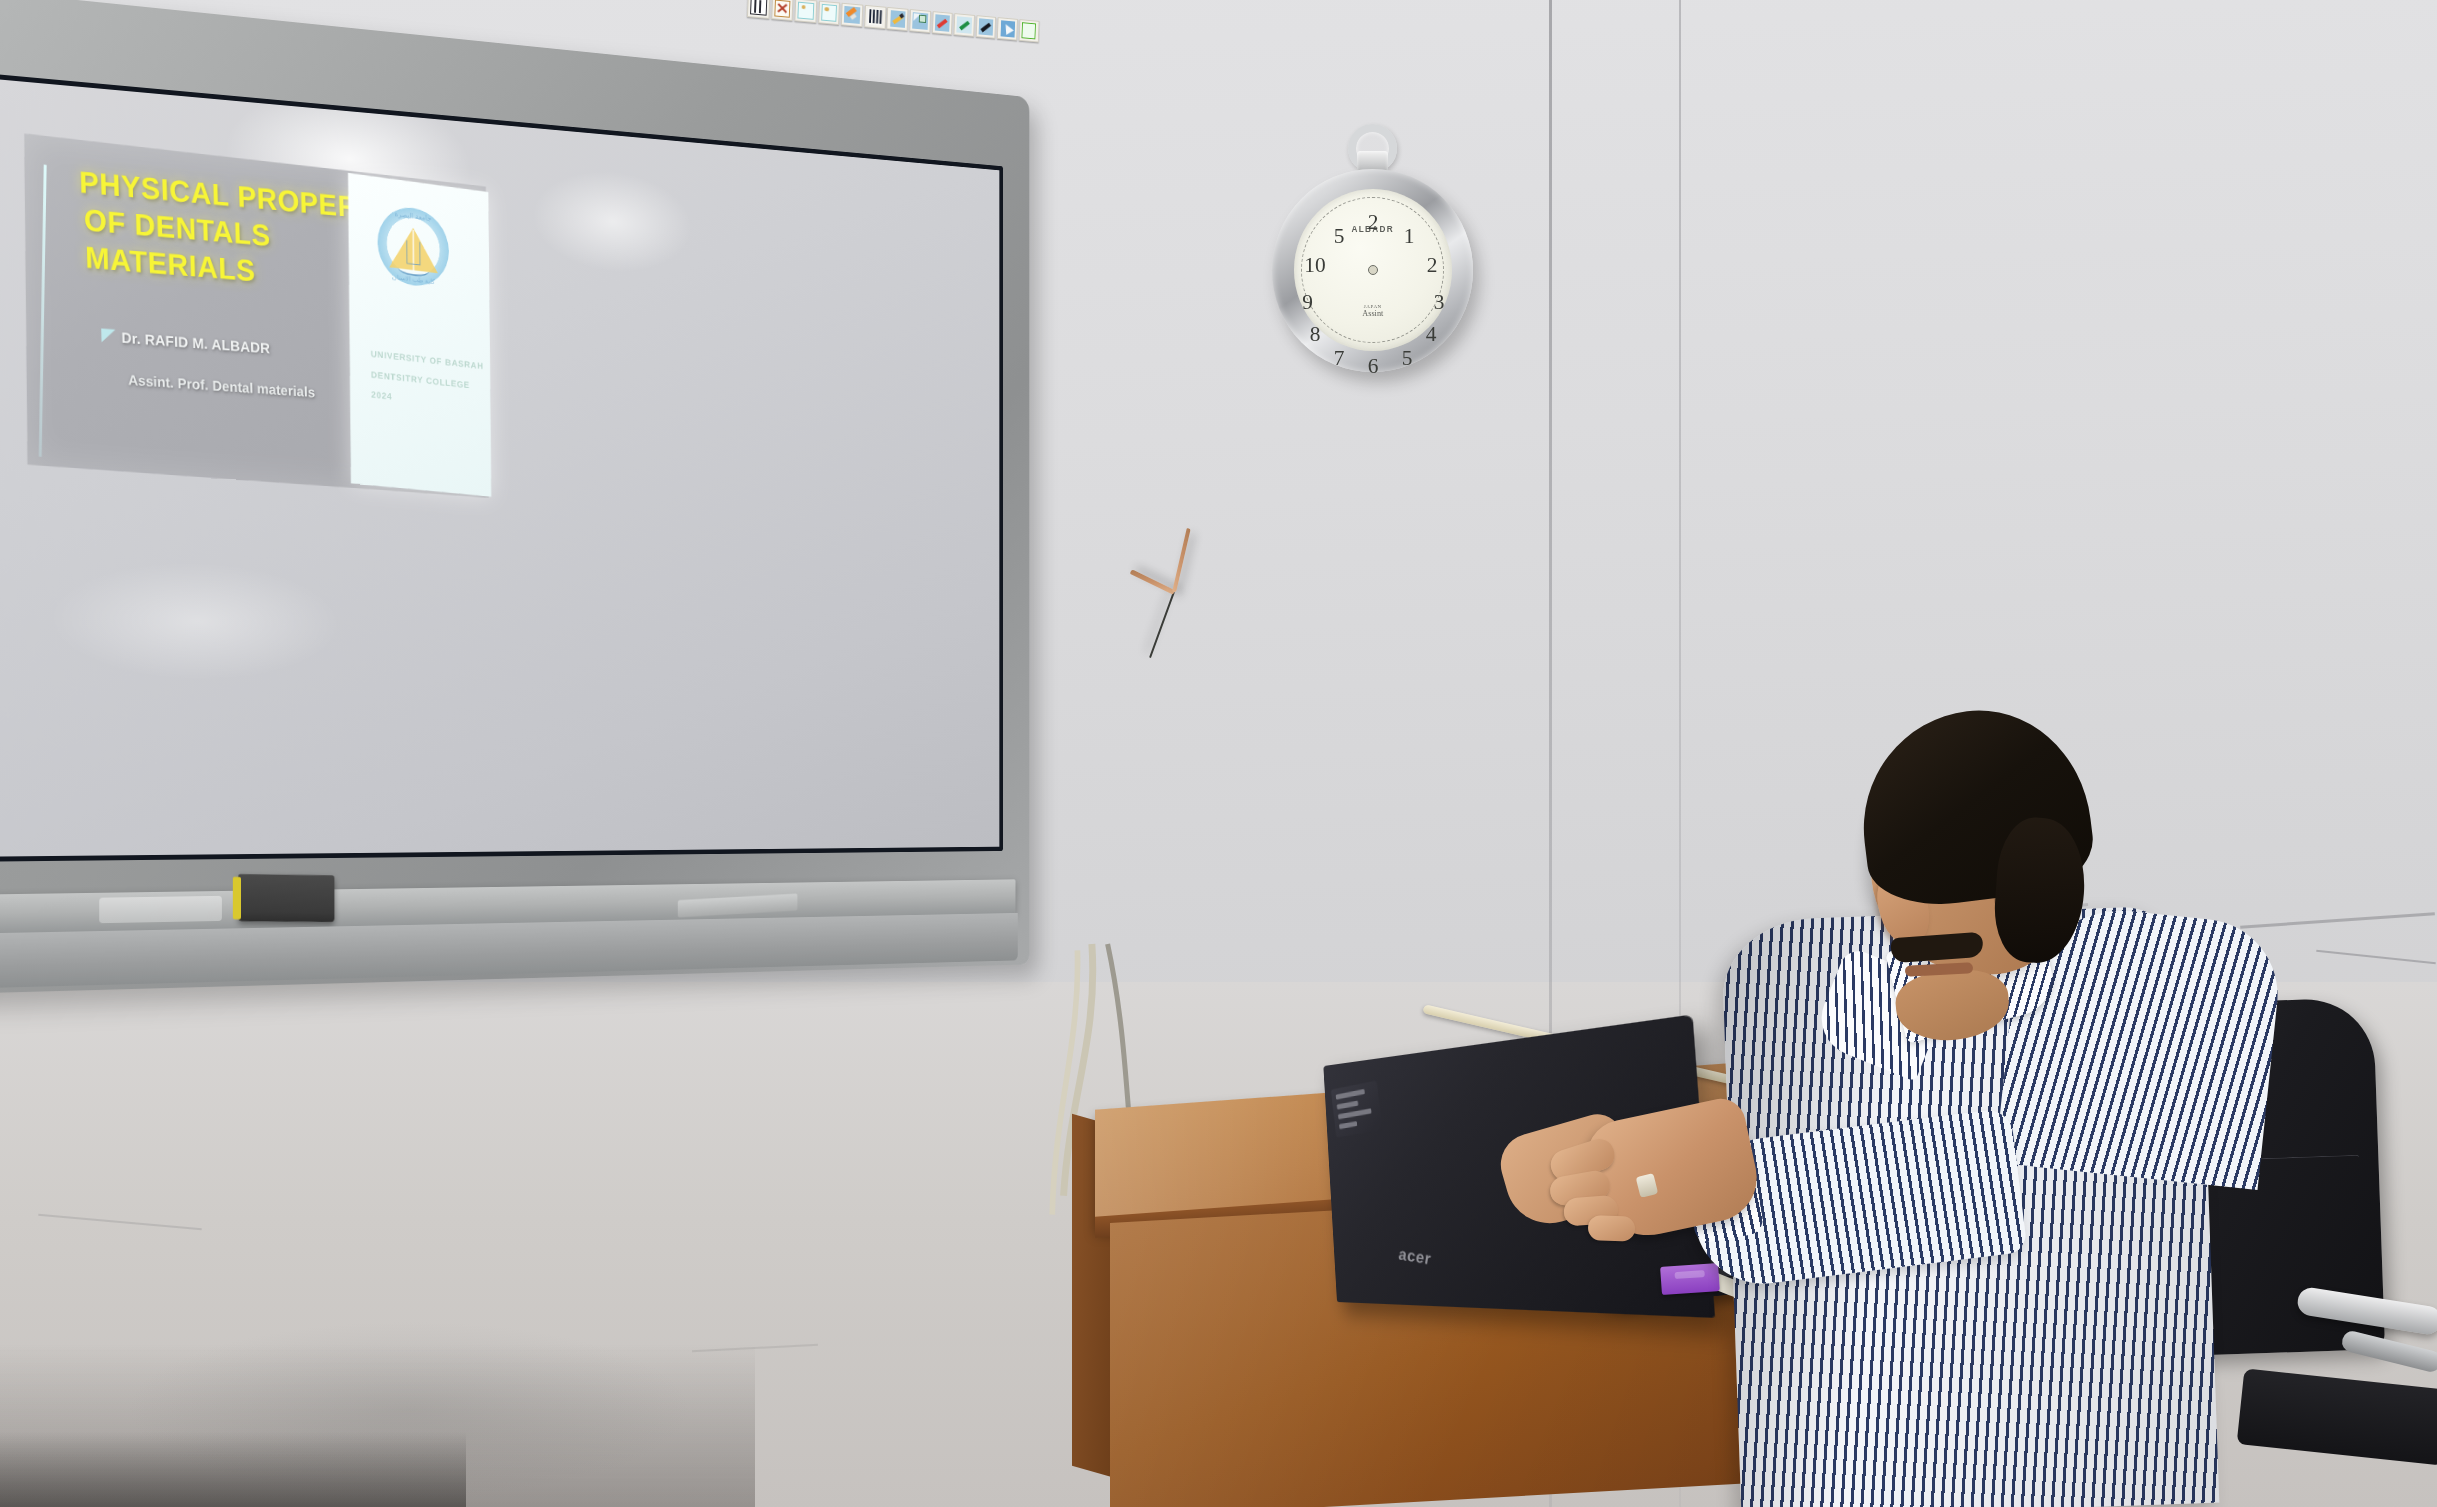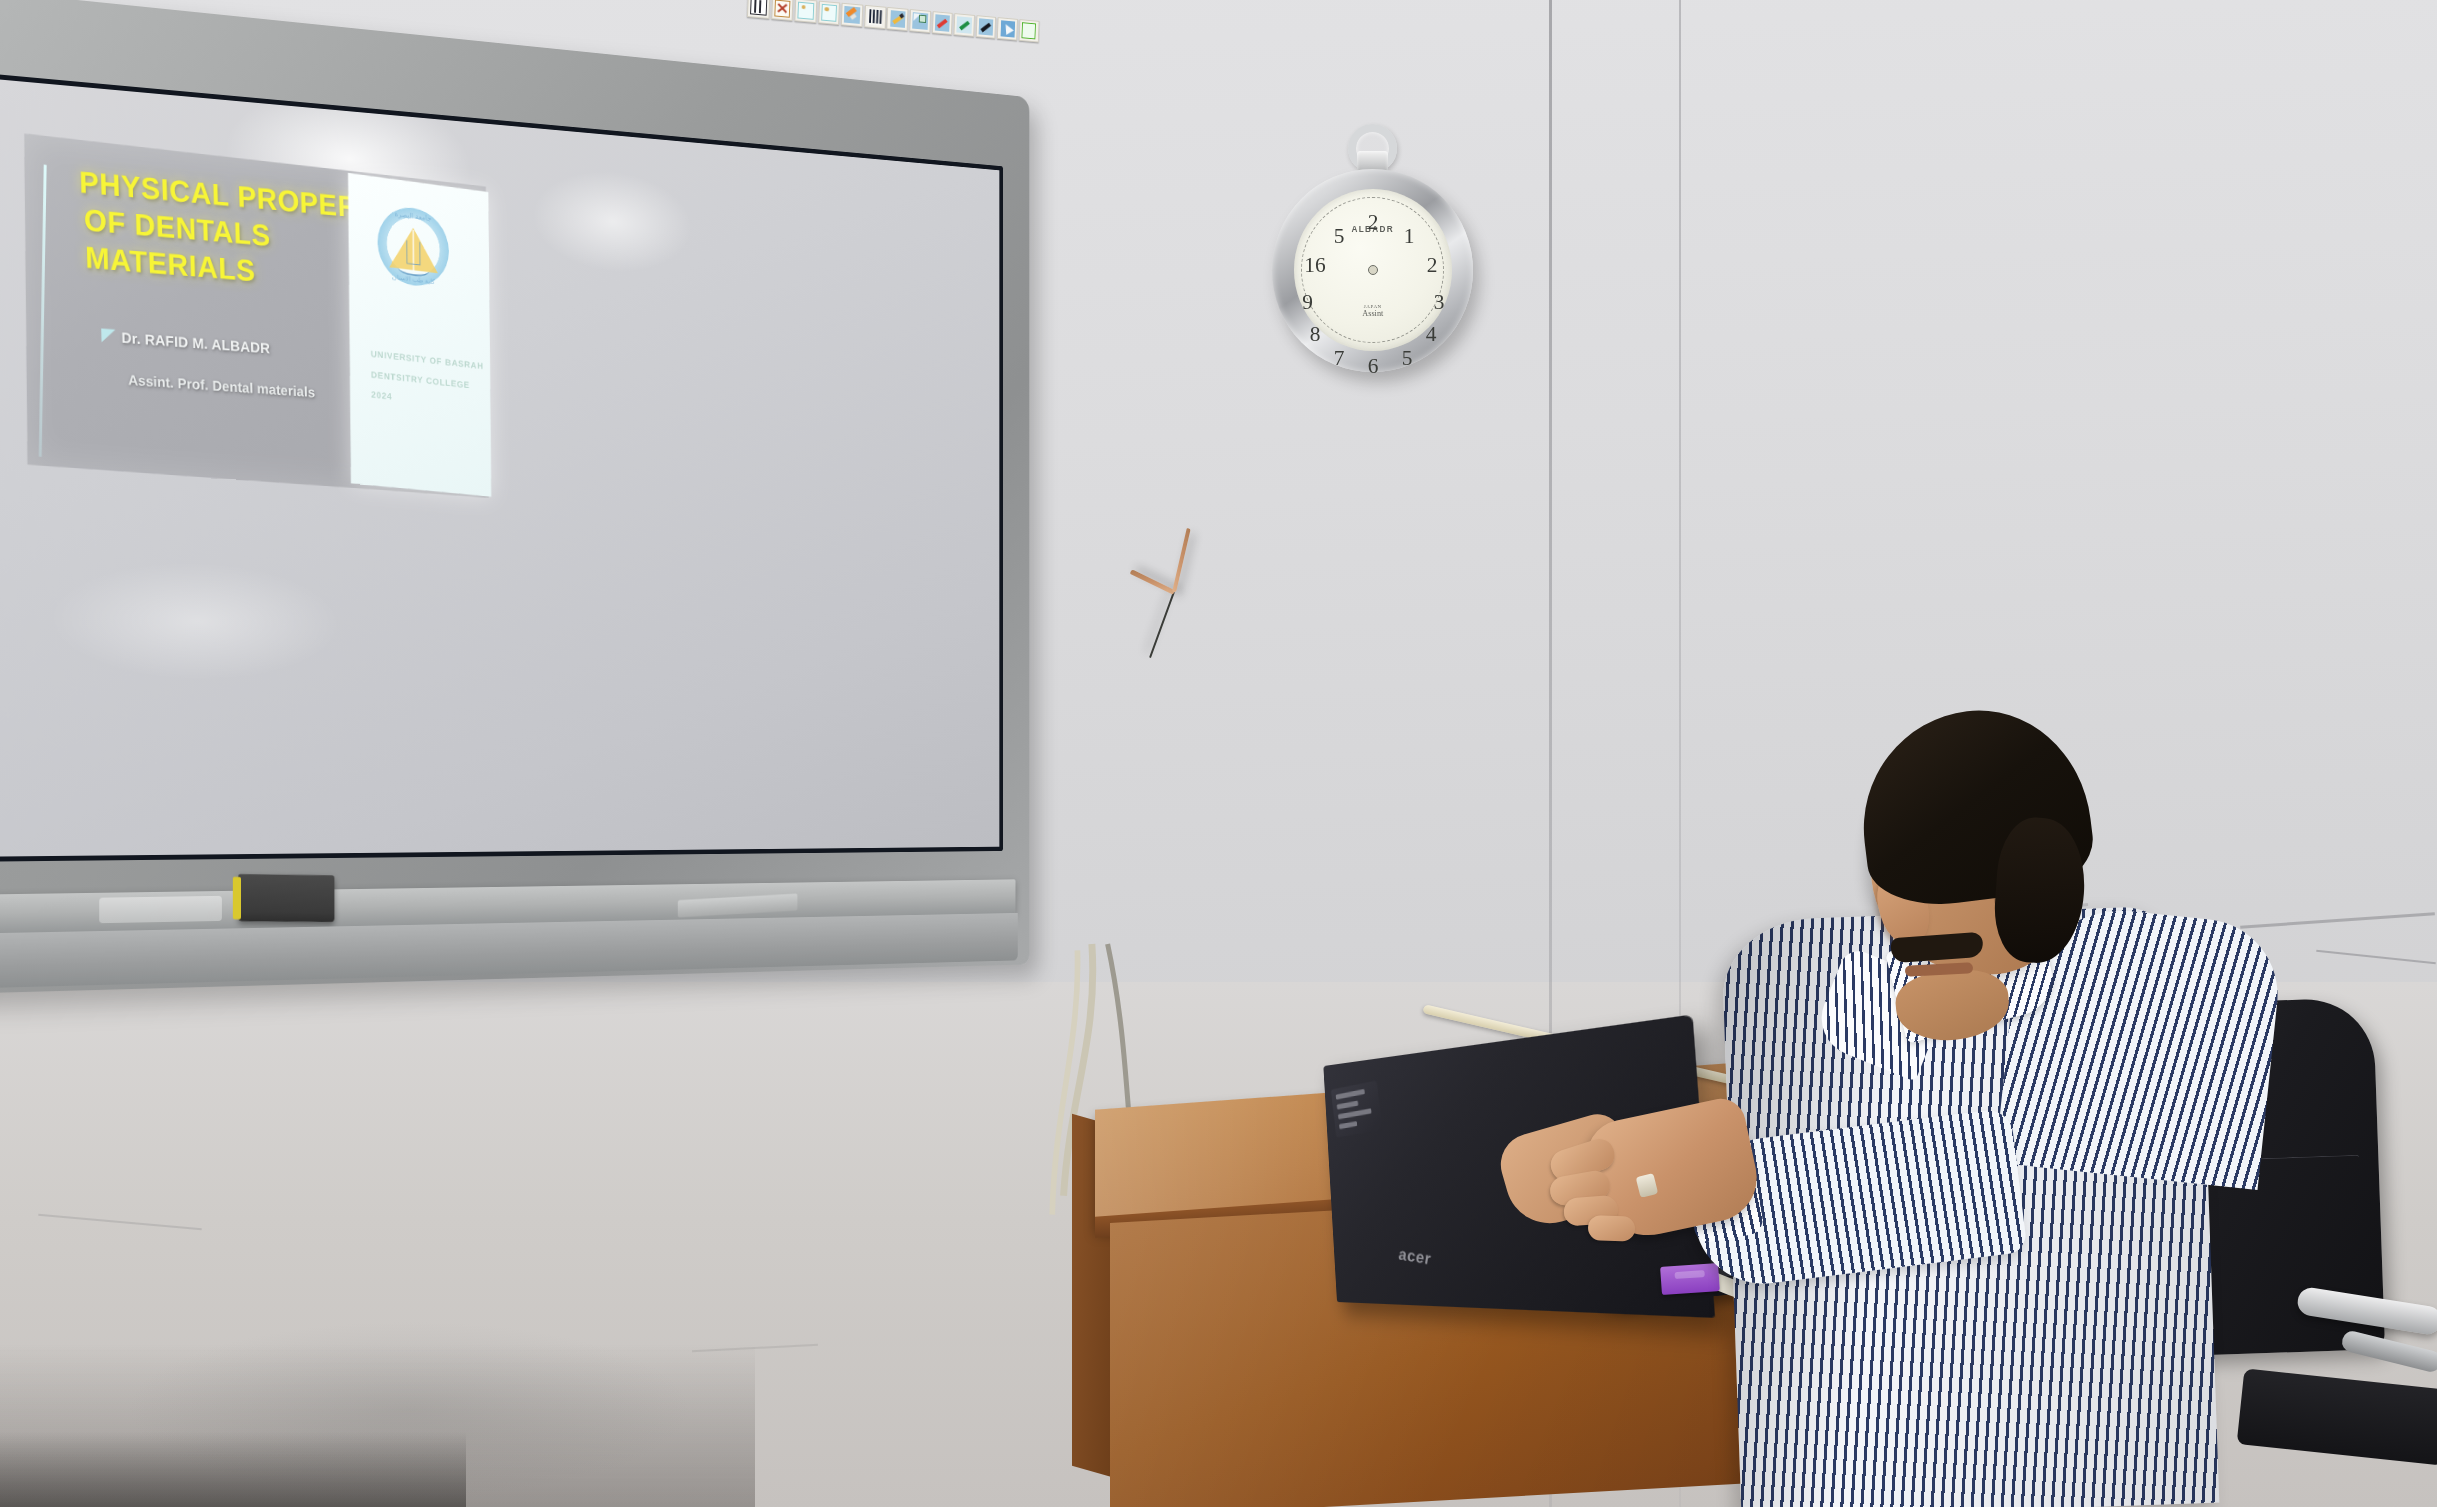--- a/index.html
+++ b/index.html
@@ -706,21 +706,21 @@
         <div class="num" style="left:67px;top:21.4px;">2</div>
         <div class="num" style="left:103px;top:35px;">1</div>
         <div class="num" style="left:126px;top:64px;">2</div>
         <div class="num" style="left:133px;top:101px;">3</div>
         <div class="num" style="left:125px;top:133px;">4</div>
         <div class="num" style="left:101px;top:157px;">5</div>
         <div class="num" style="left:67px;top:165px;">6</div>
         <div class="num" style="left:33px;top:157px;">7</div>
         <div class="num" style="left:8.8px;top:133px;">8</div>
         <div class="num" style="left:1.3px;top:101px;">9</div>
-        <div class="num" style="left:8.8px;top:64px;">16</div>
+        <div class="num" style="left:8.8px;top:64px;">10</div>
         <div class="num" style="left:33px;top:35px;">5</div>
         <div class="quartz">
           <small>JAPAN</small>
           <span>Assint</span>
         </div>
         <div class="hand second" id="h-sec" style="transform: rotate(110deg);"></div>
         <div class="hand hour" id="h-hour" style="transform: rotate(206deg);"></div>
         <div class="hand minute" id="h-min" style="transform: rotate(-77deg);"></div>
         <div class="hub"></div>
       </div>

